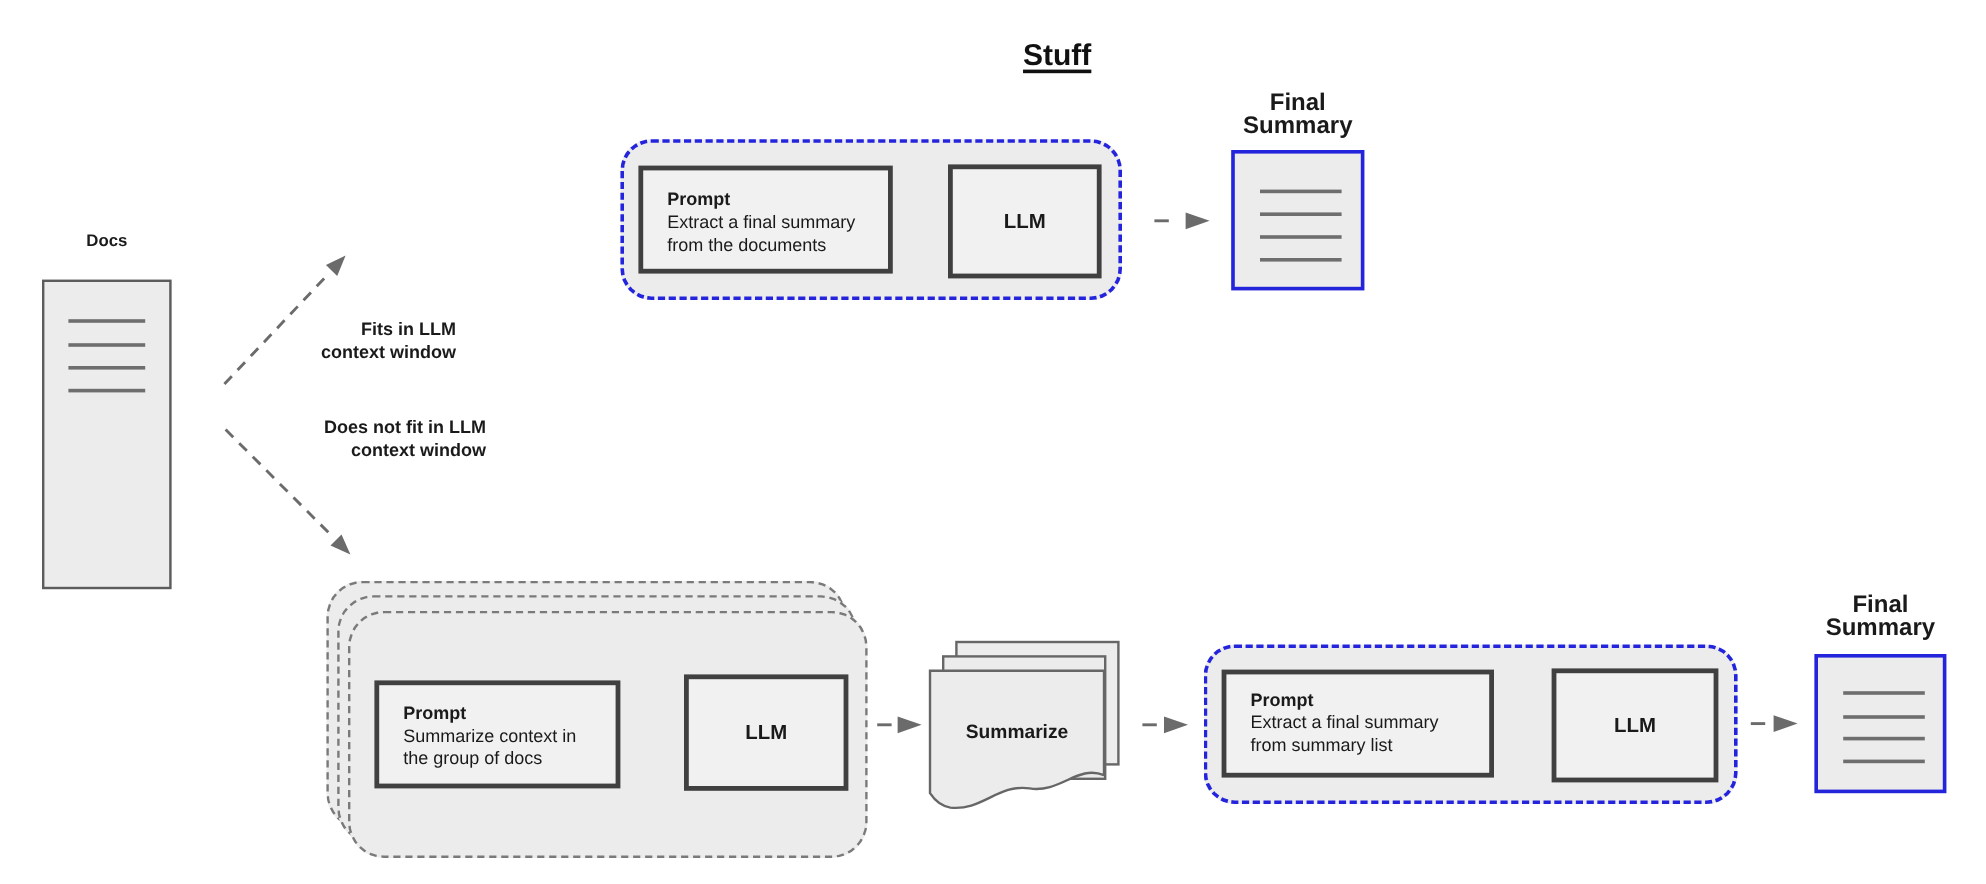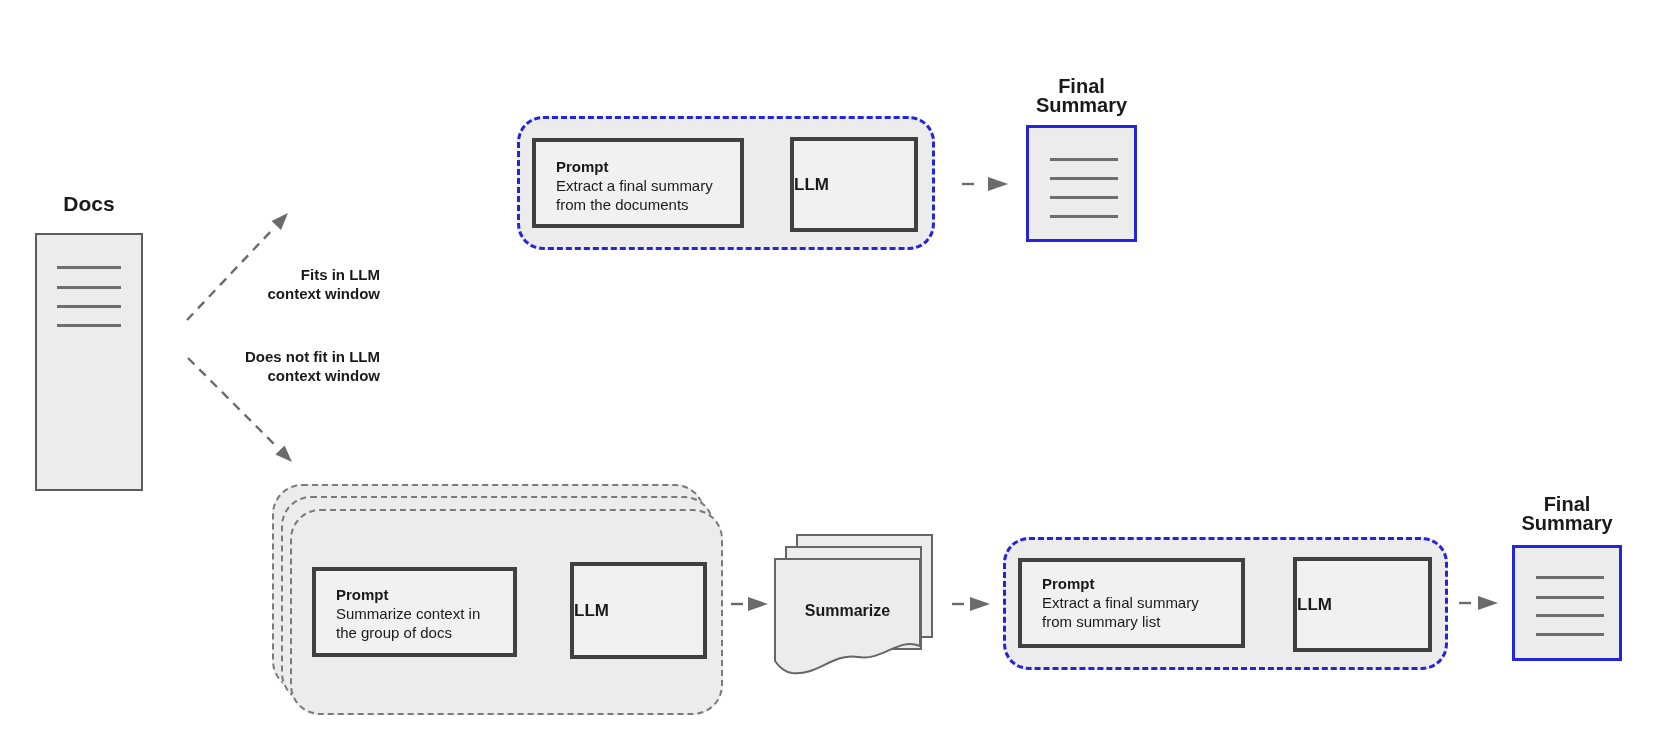--- a/index.html
+++ b/index.html
@@ -22,36 +22,36 @@
     text-align: center;
     text-decoration: underline;
     text-decoration-thickness: 2.5px;
     text-underline-offset: 4px;
     color: #111;
   }
   #title-stuff { left: 781px; top: 32px; width: 200px; }
   #title-mapreduce { left: 762px; top: 381px; width: 240px; }
 
   
-  #docs-label { left: 33px; top: 192px; width: 112px; text-align: center; font-weight: 700; font-size: 21px; }
+  #docs-label { left: 33px; top: 192px; width: 112px; text-align: center; font-weight: 700; font-size: 14px; }
   #docs-box {
     left: 35px; top: 233px; width: 108px; height: 258px;
     background: #ececec; border: 2.5px solid #5c5c5c;
   }
   .doc-line { position: absolute; height: 2.5px; background: #6e6e6e; }
   #docs-box .doc-line { left: 20px; width: 64px; }
   #docs-box .l1 { top: 31px; } #docs-box .l2 { top: 51px; }
   #docs-box .l3 { top: 70px; } #docs-box .l4 { top: 89px; }
 
   
   .branch-label {
     text-align: right; font-weight: 700; font-size: 15px; line-height: 19px;
   }
   #label-fits { left: 222px; top: 265px; width: 158px; }
-  #label-does-not-fit { left: 208px; top: 347px; width: 172px; }
+  #label-does-not-fit { left: 233px; top: 347px; width: 172px; }
 
   
   .blue-container {
     background: #ececec;
     border: 3px dashed #2424dd;
     border-radius: 26px;
   }
   #stuff-container  { left: 517px; top: 116px; width: 418px; height: 134px; }
   #reduce-container { left: 1003px; top: 537px; width: 445px; height: 133px; }
 
@@ -69,21 +69,21 @@
     background: #f1f1f1;
     border: 4px solid #404040;
   }
   .prompt-box { font-size: 15px; line-height: 19px; padding: 14px 10px 0 20px; }
   .prompt-box .prompt-title { font-weight: 700; }
   #stuff-prompt  { left: 532px; top: 138px; width: 212px; height: 90px; padding-top: 15px; }
   #map-prompt    { left: 312px; top: 567px; width: 205px; height: 90px; }
   #reduce-prompt { left: 1018px; top: 558px; width: 227px; height: 90px; padding-top: 12px; }
 
   .llm-box {
-    display: flex; align-items: center; 
+    display: flex; align-items: center; justify-content: center;
     font-weight: 700; font-size: 17px;
   }
   #stuff-llm  { left: 790px; top: 137px; width: 128px; height: 95px; }
   #map-llm    { left: 570px; top: 562px; width: 137px; height: 97px; }
   #reduce-llm { left: 1293px; top: 557px; width: 139px; height: 95px; }
 
   
   .final-box {
     background: #ececec;
     border: 3px solid #2424dd;
@@ -165,20 +165,21 @@
       <polygon class="arrow-head" points="1478,596 1498,603 1478,610"></polygon>
     </g>
 
     <g>
       <rect class="page" x="797" y="535" width="135" height="102"></rect>
       <rect class="page" x="786" y="547" width="135" height="102"></rect>
       <path class="page" d="M775,559 H920 V646 C898,637 884,661 858,657 C832,653 818,676 792,673 C785,672 779,667 775,661 Z"></path>
     </g>
   </svg>
 
+  <div id="title-stuff" class="abs section-title">Stuff</div>
 
   <div id="docs-label" class="abs">Docs</div>
   <div id="docs-box" class="abs">
     <div class="doc-line l1"></div>
     <div class="doc-line l2"></div>
     <div class="doc-line l3"></div>
     <div class="doc-line l4"></div>
   </div>
 
   <div id="label-fits" class="abs branch-label">

